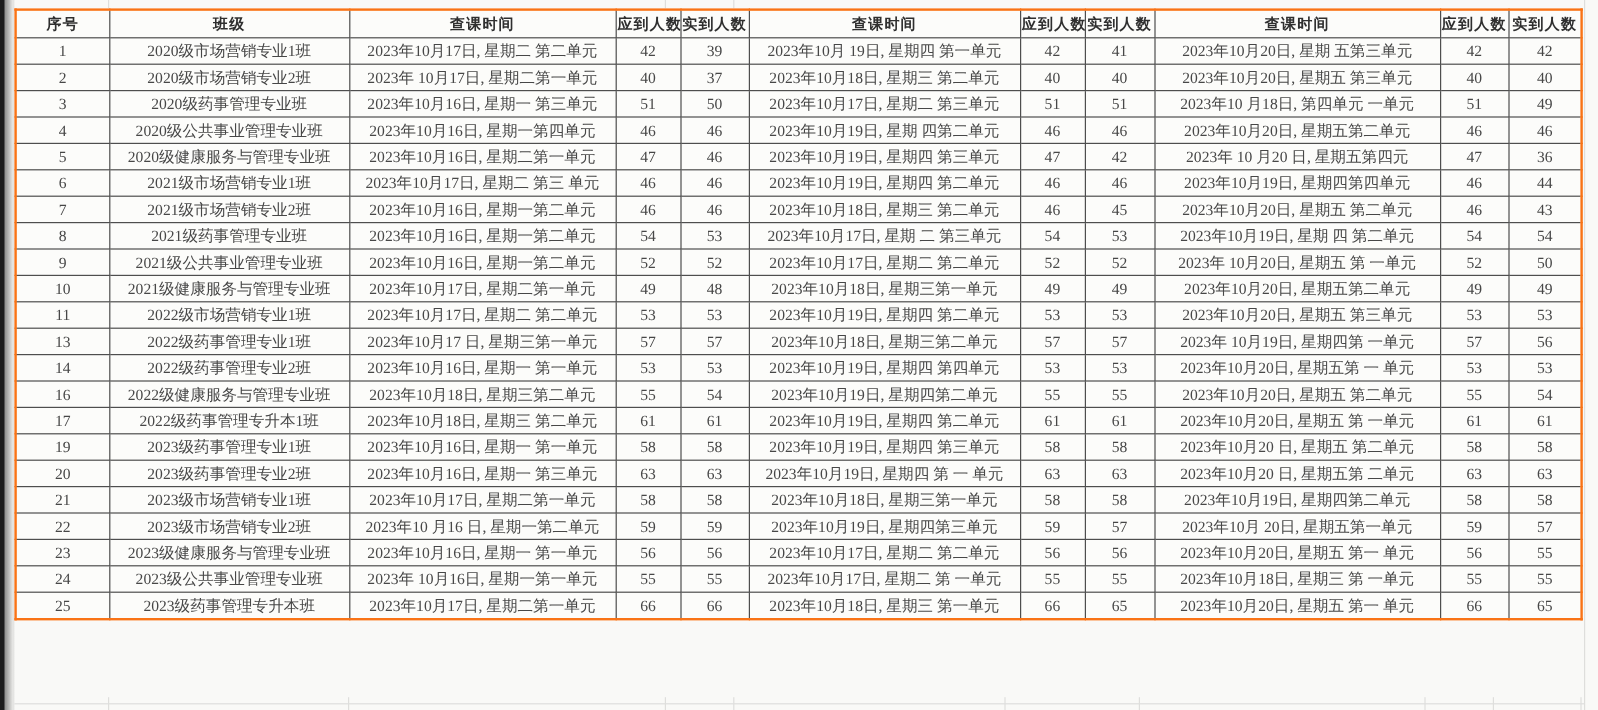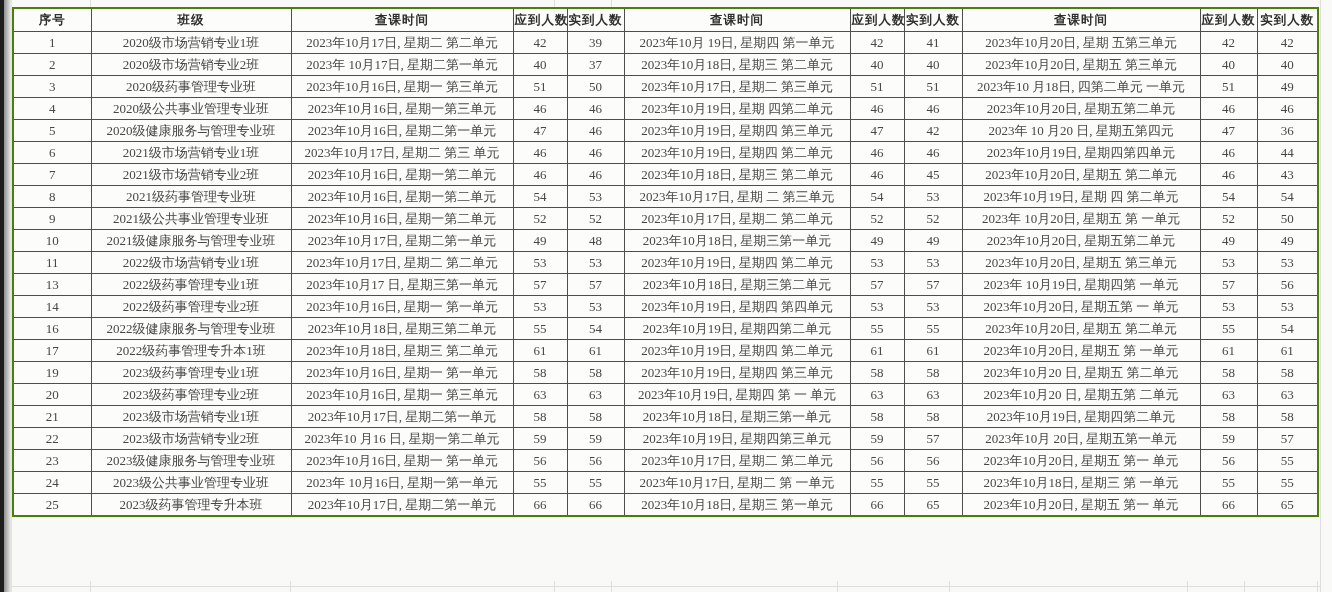--- a/index.html
+++ b/index.html
@@ -24,21 +24,21 @@
   
   .grid-line{position:absolute;background:#dededc;}
   .grid-line.h{height:1px;}
   .grid-line.v{width:1px;}
 
   table.att{
     position:absolute;left:12px;top:7px;
     width:1305px;
     border-collapse:collapse;table-layout:fixed;
     background:#fcfcfa;
-    border:2px solid #4d7c0f;
+    border:2px solid #f97316;
   }
   table.att th,table.att td{
     border:1px solid #4e4e4e;
     padding:0 1px;
     text-align:center;vertical-align:middle;
     white-space:nowrap;overflow:hidden;
   }
   table.att th{
     height:22px;font-size:12.5px;font-weight:bold;color:#2f2f2f;
     letter-spacing:1px;
@@ -134,29 +134,29 @@
 
         <tr>
           <td class="c-idx">3</td>
           <td class="c-class">2020级药事管理专业班</td>
           <td class="c-time">2023年10月16日, 星期一 第三单元</td>
           <td class="c-num">51</td>
           <td class="c-num">50</td>
           <td class="c-time">2023年10月17日, 星期二 第三单元</td>
           <td class="c-num">51</td>
           <td class="c-num">51</td>
-          <td class="c-time">2023年10 月18日, 四第二单元 一单元</td>
+          <td class="c-time">2023年10 月18日, 第四单元 一单元</td>
           <td class="c-num">51</td>
           <td class="c-num">49</td>
         </tr>
 
         <tr>
           <td class="c-idx">4</td>
           <td class="c-class">2020级公共事业管理专业班</td>
-          <td class="c-time">2023年10月16日, 星期一第三单元</td>
+          <td class="c-time">2023年10月16日, 星期一第四单元</td>
           <td class="c-num">46</td>
           <td class="c-num">46</td>
           <td class="c-time">2023年10月19日, 星期 四第二单元</td>
           <td class="c-num">46</td>
           <td class="c-num">46</td>
           <td class="c-time">2023年10月20日, 星期五第二单元</td>
           <td class="c-num">46</td>
           <td class="c-num">46</td>
         </tr>
 

